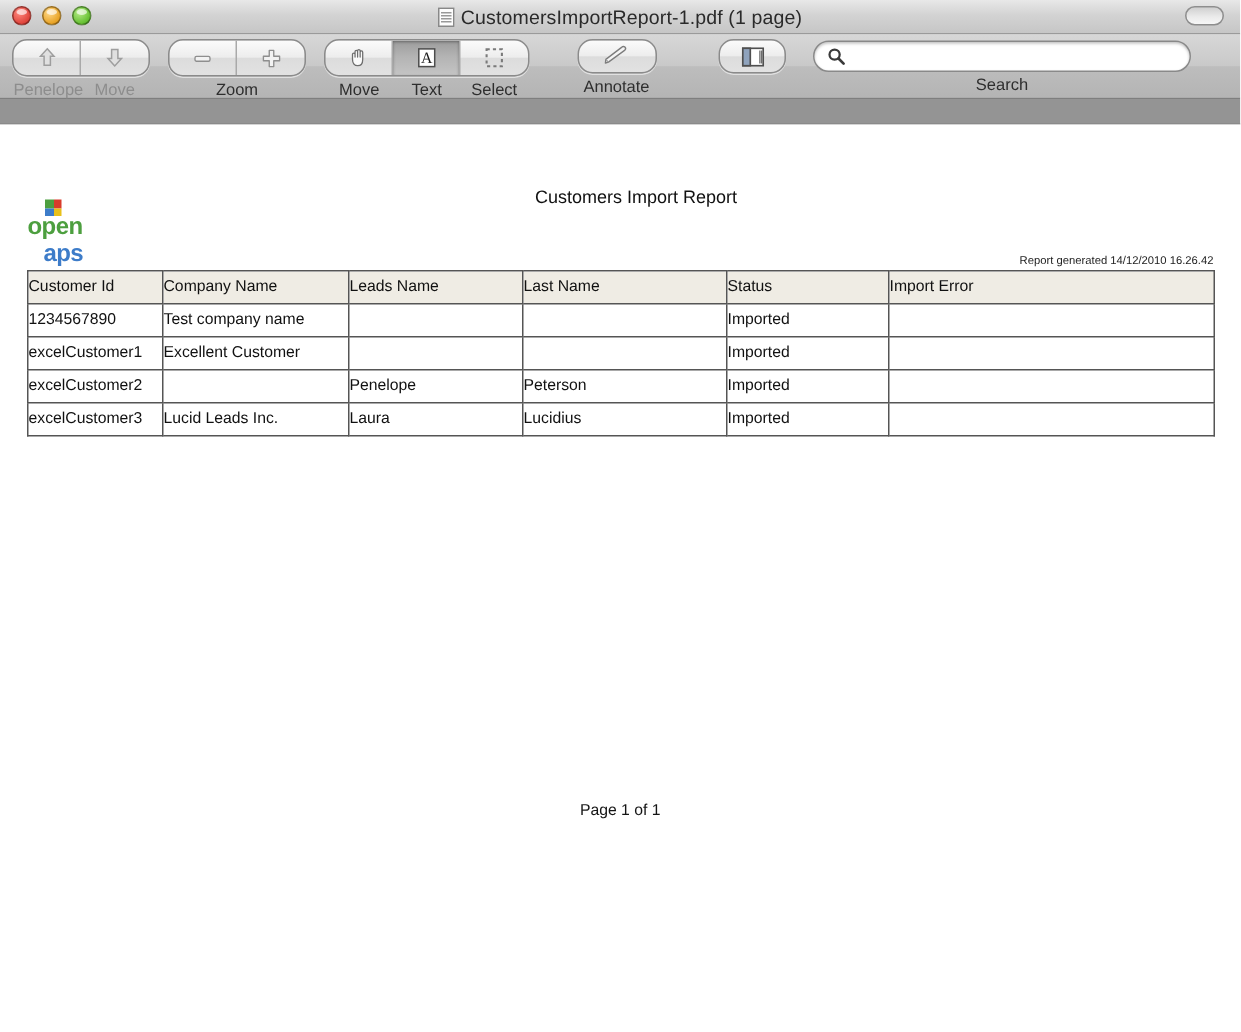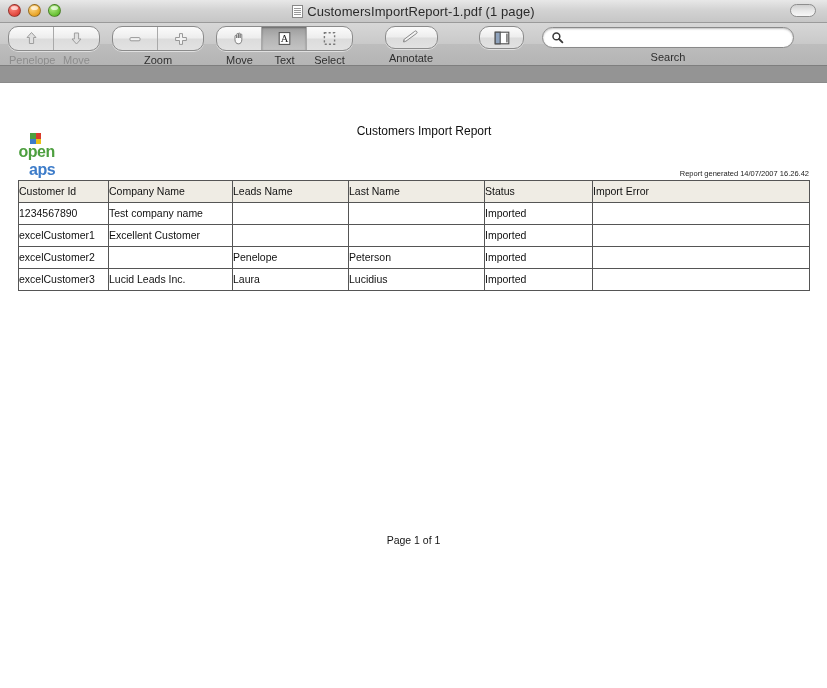--- a/index.html
+++ b/index.html
@@ -471,21 +471,21 @@
       <div class="logo">
         <span class="logo-mark">
           <i style="background:#4d9f3f"></i>
             <i style="background:#d93b2b"></i>
             <i style="background:#3d7cc9"></i>
             <i style="background:#e8c019"></i>
         </span>
         <span class="logo-word-a">open</span>
           <span class="logo-word-b">aps</span>
       </div>
-      <div class="gen-stamp">Report generated 14/07/2007 16.26.42</div>
+      <div class="gen-stamp">Report generated 14/12/2010 16.26.42</div>
     </div>
 
     <table class="report">
       <colgroup>
         <col style="width:90px">
           <col style="width:124px">
           <col style="width:116px">
         <col style="width:136px">
           <col style="width:108px">
           <col style="width:217px">

